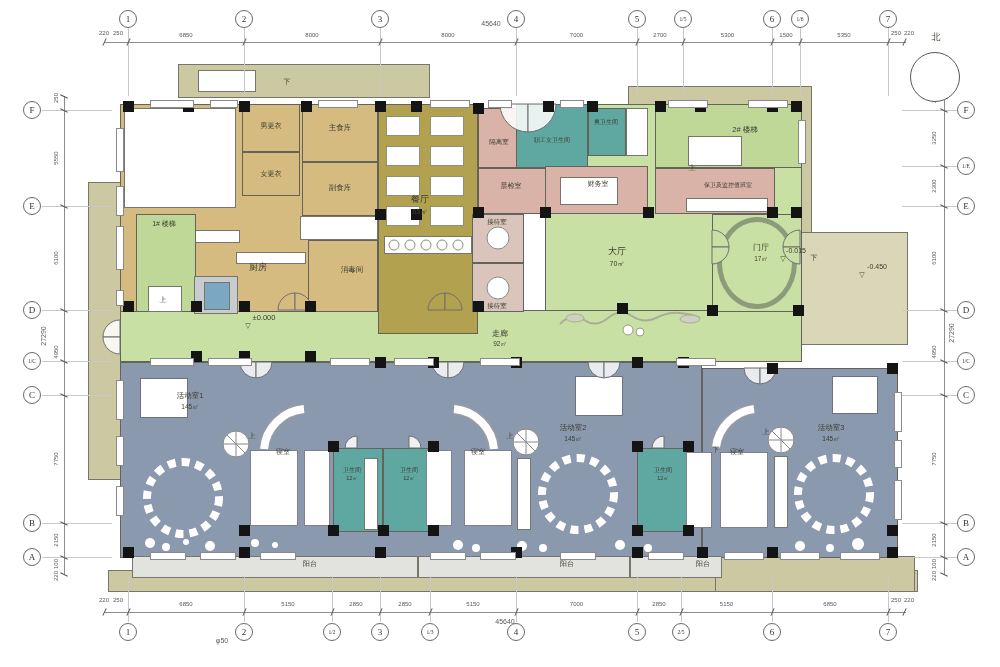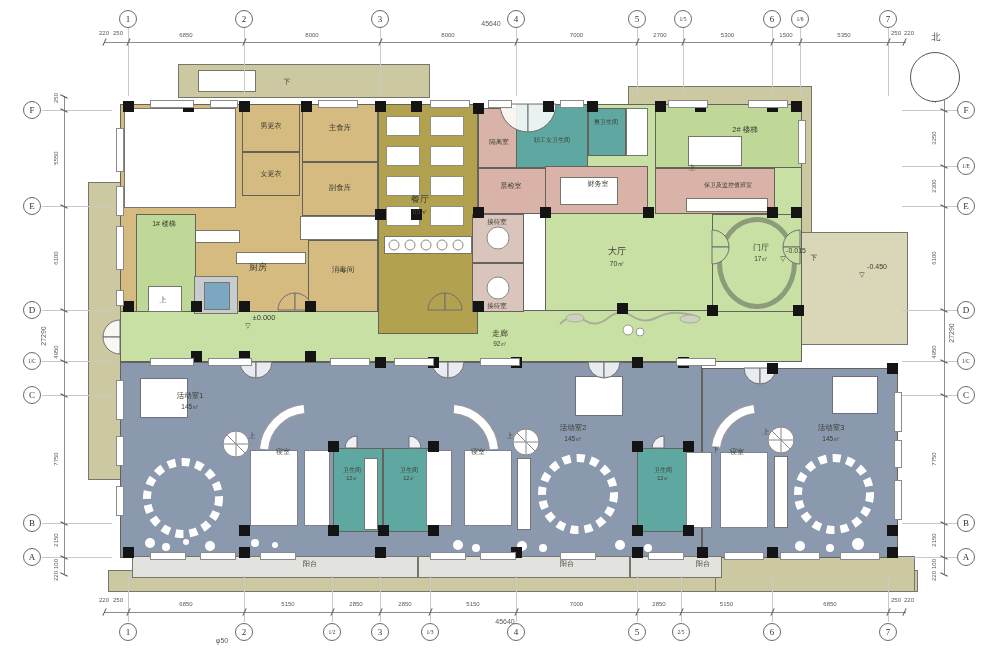--- a/index.html
+++ b/index.html
@@ -320,21 +320,21 @@
       <div class="abs win" style="left: 840px; top: 552px; width: 40px; height: 8px;"></div>
     </div>
   <div id="labels">
       <div class="abs lbl" style="left: 258px; top: 268px; font-size: 9px;">厨房</div>
       <div class="abs lbl" style="left: 164px; top: 224px; font-size: 7px;">1# 楼梯</div>
       <div class="abs lbl" style="left: 163px; top: 300px; font-size: 7px;">上</div>
       <div class="abs lbl" style="left: 271px; top: 126px; font-size: 7px;">男更衣</div>
       <div class="abs lbl" style="left: 271px; top: 174px; font-size: 7px;">女更衣</div>
       <div class="abs lbl" style="left: 340px; top: 128px; font-size: 7.5px;">主食库</div>
       <div class="abs lbl" style="left: 340px; top: 188px; font-size: 7.5px;">副食库</div>
-      <div class="abs lbl" style="left: 343px; top: 270px; font-size: 7.5px;">消毒间</div>
+      <div class="abs lbl" style="left: 352px; top: 270px; font-size: 7.5px;">消毒间</div>
       <div class="abs lbl" style="left: 420px; top: 200px; font-size: 9px;">餐厅</div>
       <div class="abs lbl" style="left: 420px; top: 212px; font-size: 7px;">65㎡</div>
       <div class="abs lbl" style="left: 499px; top: 142px; font-size: 6.5px;">隔离室</div>
       <div class="abs lbl" style="left: 511px; top: 186px; font-size: 7px;">晨检室</div>
       <div class="abs lbl" style="left: 552px; top: 140px; font-size: 6px;">职工女卫生间</div>
       <div class="abs lbl" style="left: 606px; top: 122px; font-size: 6px;">男卫生间</div>
       <div class="abs lbl" style="left: 598px; top: 184px; font-size: 7px;">财务室</div>
       <div class="abs lbl" style="left: 497px; top: 222px; font-size: 6.5px;">接待室</div>
       <div class="abs lbl" style="left: 497px; top: 306px; font-size: 6.5px;">接待室</div>
       <div class="abs lbl" style="left: 617px; top: 252px; font-size: 9px;">大厅</div>

